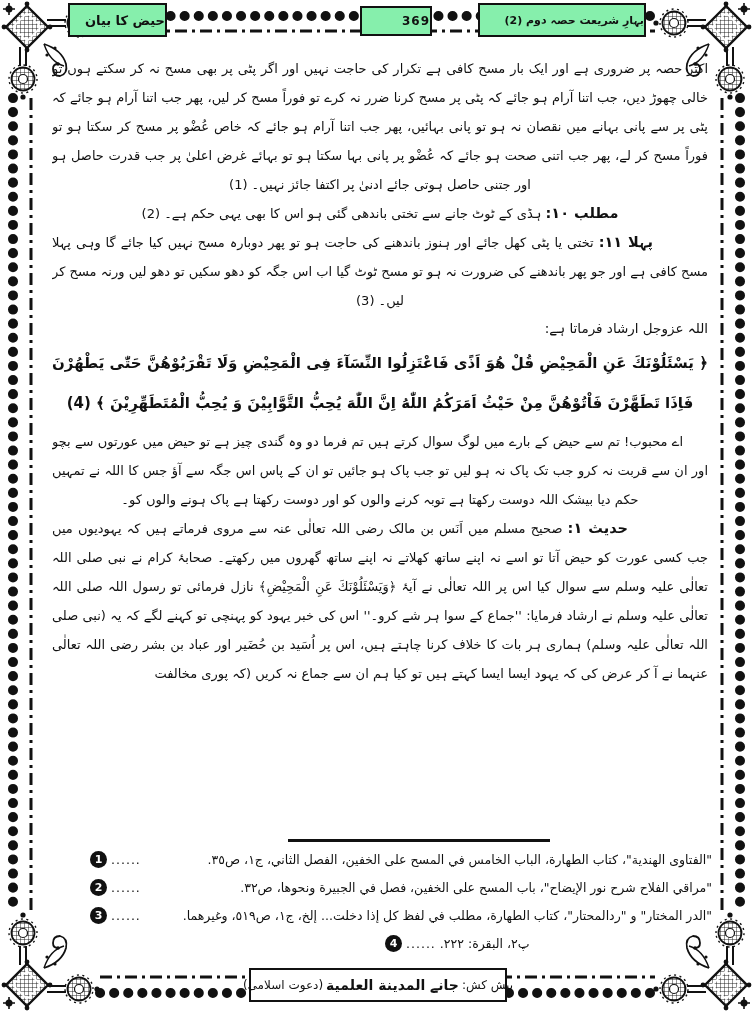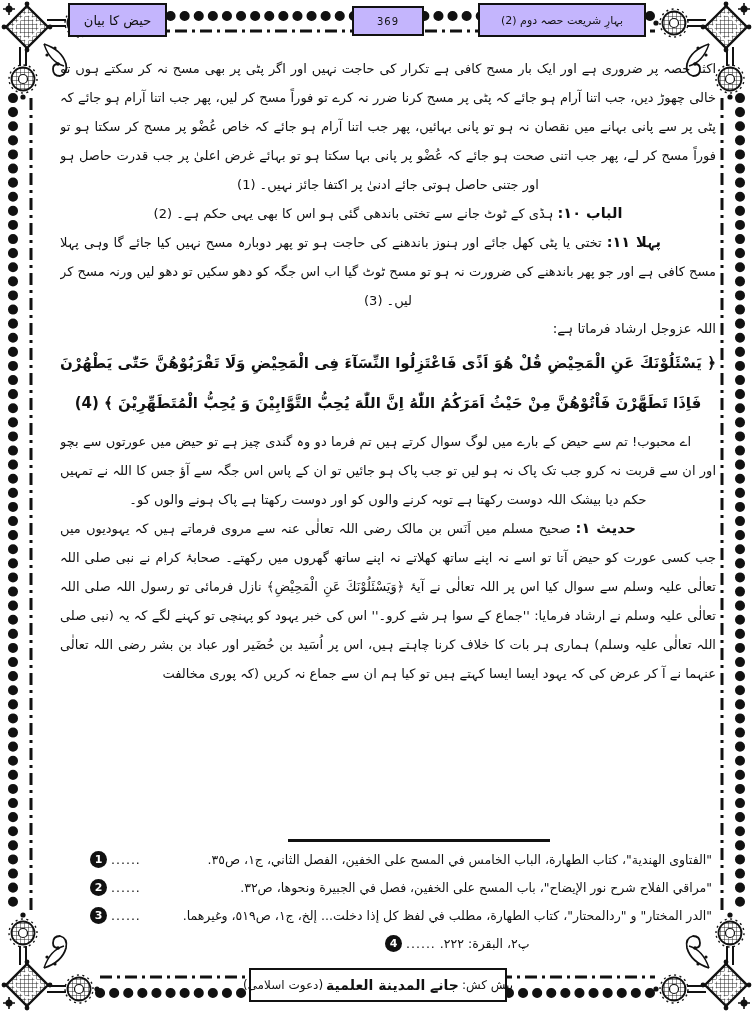--- a/index.html
+++ b/index.html
@@ -3,30 +3,30 @@
 <meta charset="utf-8">
 <style>
   html,body{margin:0;padding:0;background:#888;}
   .page{
     position:relative;width:753px;height:1012px;background:#fff;
     font-family:"DejaVu Sans",sans-serif;color:#111;overflow:hidden;margin:0 auto;
   }
   svg.frame{position:absolute;left:0;top:0;z-index:0;}
   
   .hdr-box{
-    position:absolute;z-index:2;border:2.5px solid #111;background:#c4b5fd;
-    display:flex;align-items:center;justify-content:center;direction:rtl;
-    font-weight:normal;white-space:nowrap;
+    position:absolute;z-index:2;border:2.5px solid #111;background:#86efac;
+    display:flex;align-items:center;direction:rtl;
+    font-weight:bold;white-space:nowrap;
   }
   .hdr-right{left:478px;top:3px;width:164px;height:30px;font-size:11px;}
-  .hdr-num{left:352px;top:6px;width:68px;height:26px;font-size:10px;letter-spacing:1px;}
+  .hdr-num{left:360px;top:6px;width:68px;height:26px;font-size:12px;letter-spacing:1px;}
   .hdr-left{left:68px;top:3px;width:95px;height:30px;font-size:13px;}
   
   .content{
-    position:absolute;z-index:1;left:60px;top:54px;width:656px;height:780px;
+    position:absolute;z-index:1;left:52px;top:54px;width:656px;height:780px;
     direction:rtl;overflow:hidden;
   }
   .content p{margin:0;font-size:13px;line-height:29px;text-align:justify;}
   .lastcenter{text-align-last:center;}
   .centerline{text-align:center !important;}
   .ind-s{text-indent:25px;}
   .ind-m{text-indent:55px;}
   .ind-l{text-indent:80px;}
   .lbl{font-weight:bold;font-size:14.5px;}
   h1.sec{
@@ -125,21 +125,21 @@
   <div class="hdr-box hdr-num">
     <span>369</span>
   </div>
   <div class="hdr-box hdr-left">
     <span>حیض کا بیان</span>
   </div>
 
   <div class="content">
     <p class="lastcenter"><span>اکثر حصہ پر ضروری ہے اور ایک بار مسح کافی ہے تکرار کی حاجت نہیں اور اگر پٹی پر بھی مسح نہ کر سکتے ہوں تو خالی چھوڑ دیں، جب اتنا آرام ہو جائے کہ پٹی پر مسح کرنا ضرر نہ کرے تو فوراً مسح کر لیں، پھر جب اتنا آرام ہو جائے کہ پٹی پر سے پانی بہانے میں نقصان نہ ہو تو پانی بہائیں، پھر جب اتنا آرام ہو جائے کہ خاص عُضْو پر مسح کر سکتا ہو تو فوراً مسح کر لے، پھر جب اتنی صحت ہو جائے کہ عُضْو پر پانی بہا سکتا ہو تو بہائے غرض اعلیٰ پر جب قدرت حاصل ہو اور جتنی حاصل ہوتی جائے ادنیٰ پر اکتفا جائز نہیں۔ (1)</span></p>
 
-    <p class="centerline"><b class="lbl">الباب ۱۰:</b>
+    <p class="centerline"><b class="lbl">مطلب ۱۰:</b>
         <span>ہڈی کے ٹوٹ جانے سے تختی باندھی گئی ہو اس کا بھی یہی حکم ہے۔ (2)</span></p>
 
     <p class="lastcenter ind-m"><b class="lbl">پہلا ۱۱:</b>
         <span>تختی یا پٹی کھل جائے اور ہنوز باندھنے کی حاجت ہو تو پھر دوبارہ مسح نہیں کیا جائے گا وہی پہلا مسح کافی ہے اور جو پھر باندھنے کی ضرورت نہ ہو تو مسح ٹوٹ گیا اب اس جگہ کو دھو سکیں تو دھو لیں ورنہ مسح کر لیں۔ (3)</span></p>
 
 
     <p class="intro">اللہ عزوجل ارشاد فرماتا ہے:</p>
 
     <p class="verse">﴿ یَسْئَلُوْنَكَ عَنِ الْمَحِیْضِ قُلْ هُوَ اَذًی فَاعْتَزِلُوا النِّسَآءَ فِی الْمَحِیْضِ وَلَا تَقْرَبُوْهُنَّ حَتّٰی یَطْهُرْنَ فَاِذَا تَطَهَّرْنَ فَاْتُوْهُنَّ مِنْ حَیْثُ اَمَرَكُمُ اللّٰهُ اِنَّ اللّٰهَ یُحِبُّ التَّوَّابِیْنَ وَ یُحِبُّ الْمُتَطَهِّرِیْنَ ﴾ (4)</p>
 

